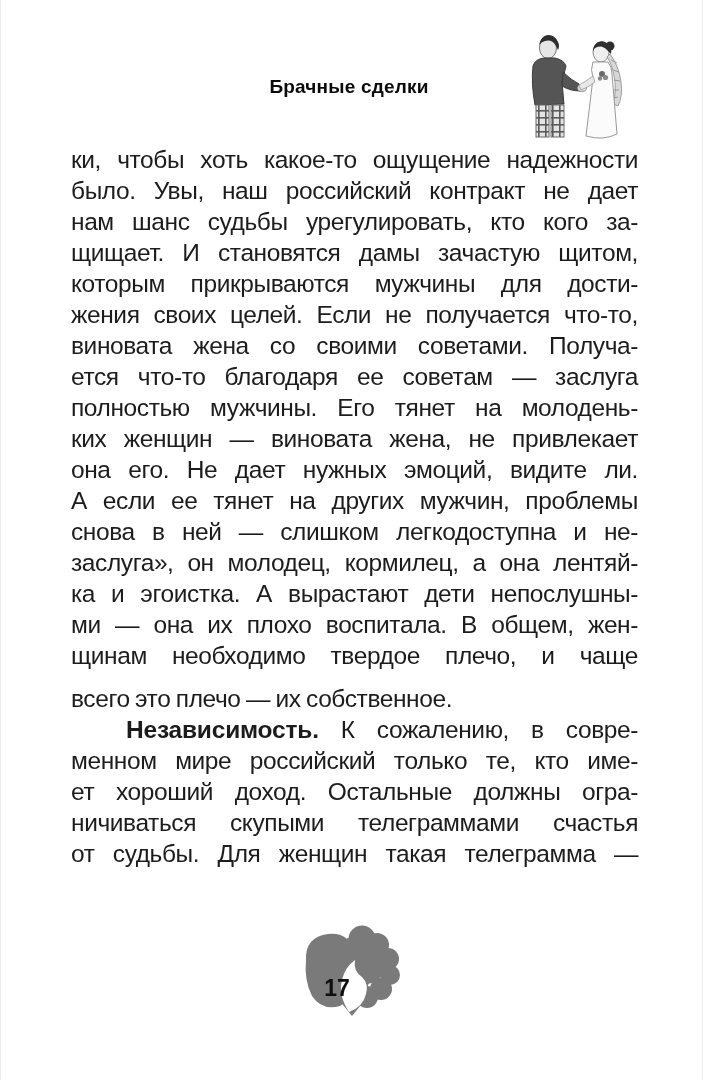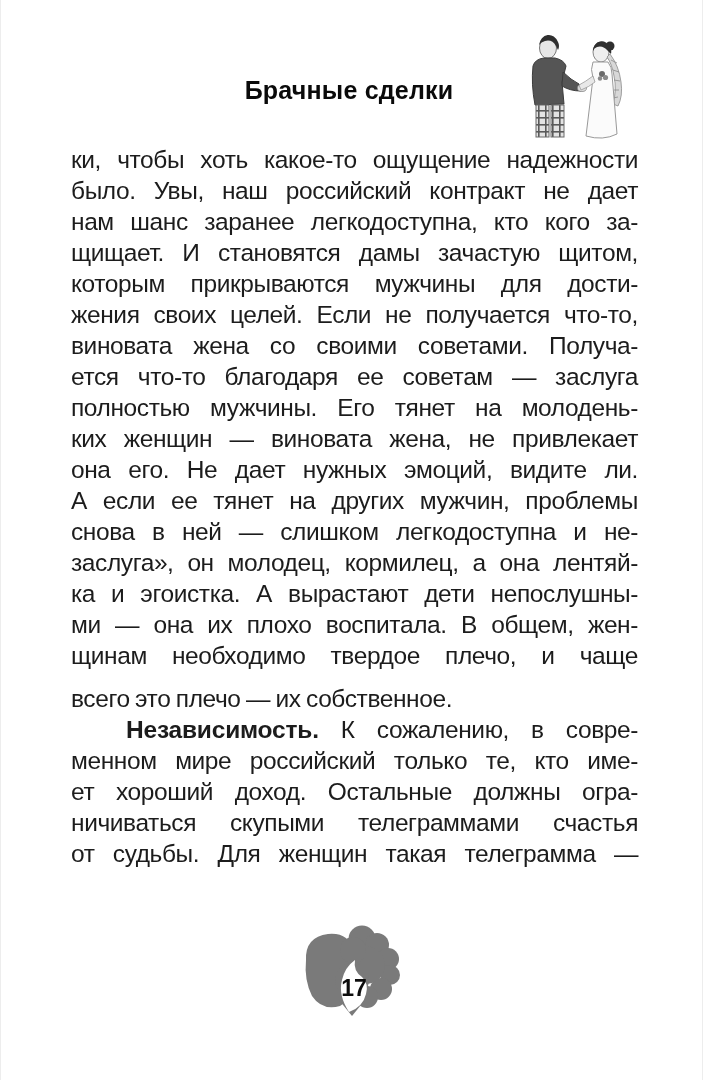--- a/index.html
+++ b/index.html
@@ -13,21 +13,21 @@
     box-sizing:border-box;
     font-family:"Liberation Sans","DejaVu Sans",sans-serif;
     color:#1c1c1c;
     overflow:hidden;
   }
 
   
   .chapter-title {
     position:absolute; left:70px; top:76px; width:556px;
     text-align:center;
-    font-weight:bold; font-size:25px; letter-spacing:0.2px;
+    font-weight:bold; font-size:19px; letter-spacing:0.2px;
     color:#0a0a0a;
   }
   .couple-illo {
     position:absolute; left:506px; top:30px;
     width:142px; height:114px;
   }
 
   
   .body-text {
     position:absolute; left:70px; top:144px; width:567px;
@@ -41,21 +41,21 @@
   .left { text-align:left;margin-top:12px; }
   .indent { text-indent:55px; }
   .lead-bold { font-weight:bold; letter-spacing:-0.2px; }
 
   
   .footer-ornament {
     position:absolute; left:290px; top:920px;
     width:122px; height:98px;
   }
   .page-number {
-    position:absolute; left:327px; top:975px; width:52px;
+    position:absolute; left:310px; top:975px; width:52px;
     text-align:center;
     font-weight:bold; font-size:23px; color:#0d0d0d;
   }
 </style>
 </head>
 <body>
 
 <div class="page">
 
   <div class="chapter-title">Брачные сделки</div>
@@ -92,21 +92,21 @@
       <circle cx="98.5" cy="47.5" r="2.6" fill="#8a8a8a"></circle>
       <circle cx="93" cy="48.5" r="2.2" fill="#8a8a8a"></circle>
       <path d="M86,46 Q78,52 72,55 L74,60 Q82,57 88,52 Z" fill="#e8e8e8" stroke="#999" stroke-width="0.8"></path>
     </g>
   </svg>
 
   <div class="body-text">
     <div class="para">
       <div class="line just">ки, чтобы хоть какое-то ощущение надежности</div>
       <div class="line just">было. Увы, наш российский контракт не дает</div>
-      <div class="line just">нам шанс заранее легкодоступна, кто кого за-</div>
+      <div class="line just">нам шанс судьбы урегулировать, кто кого за-</div>
       <div class="line just">щищает. И становятся дамы зачастую щитом,</div>
       <div class="line just">которым прикрываются мужчины для дости-</div>
       <div class="line just">жения своих целей. Если не получается что-то,</div>
       <div class="line just">виновата жена со своими советами. Получа-</div>
       <div class="line just">ется что-то благодаря ее советам — заслуга</div>
       <div class="line just">полностью мужчины. Его тянет на молодень-</div>
       <div class="line just">ких женщин — виновата жена, не привлекает</div>
       <div class="line just">она его. Не дает нужных эмоций, видите ли.</div>
       <div class="line just">А если ее тянет на других мужчин, проблемы</div>
       <div class="line just">снова в ней — слишком легкодоступна и не-</div>

